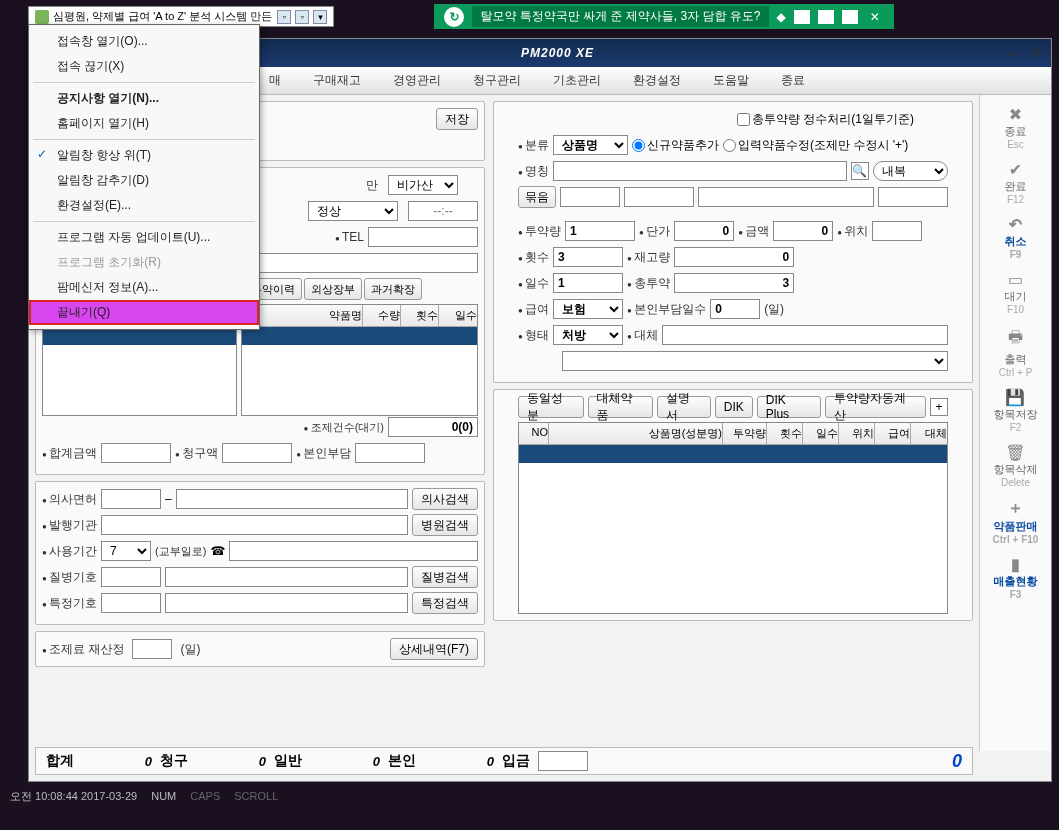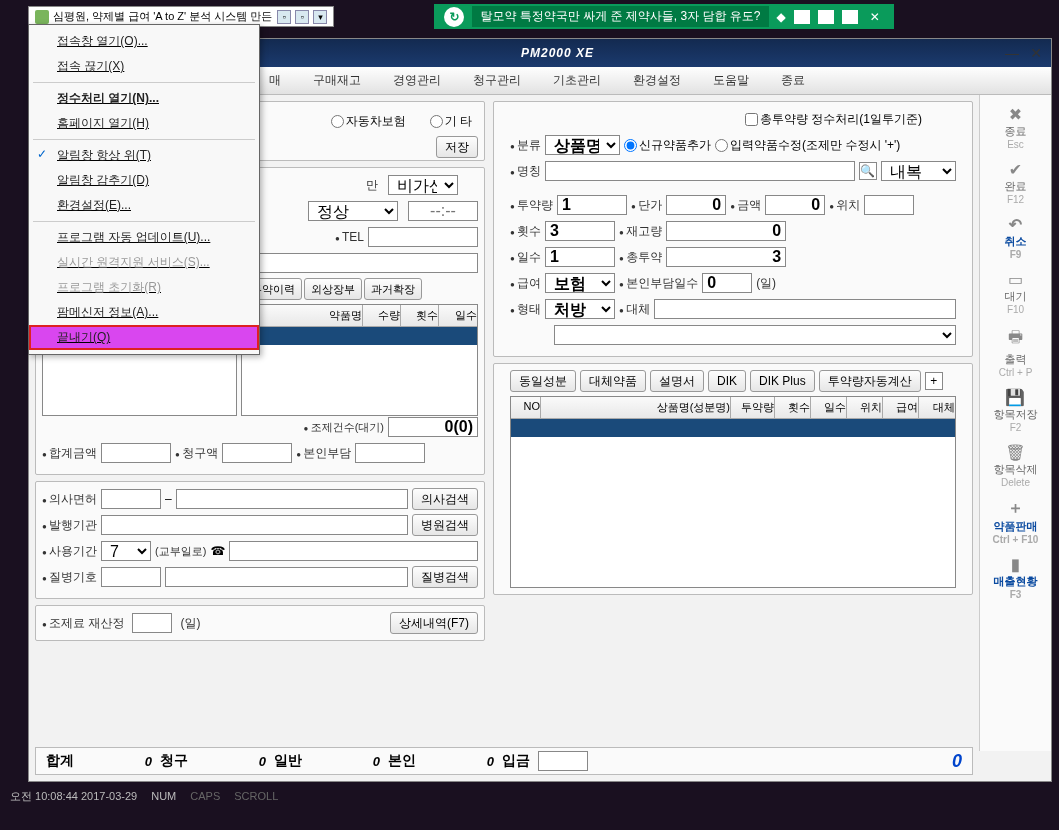--- a/index.html
+++ b/index.html
@@ -36,36 +36,36 @@
 .ritem.on { color:#0a4aa0; font-weight:bold; }
 .ritem .k { font-size:10px; color:#aaa; display:block; }
 
 
 .main { position:absolute; left:6px; top:6px; right:78px; bottom:36px; }
 
 .group { border:1px solid #bbb; background:#fafafa; border-radius:2px; padding:6px; margin-bottom:6px; }
 .row { display:flex; align-items:center; gap:4px; margin-bottom:4px; min-height:22px; }
 .lbl { font-size:12px; color:#333; }
 .dotlbl::before { content:"● "; font-size:8px; color:#333; }
-input[type=text], select { border:1px solid #888; background:#fff; height:20px; font-size:16px; padding:0 4px; }
+input[type=text], select { border:1px solid #888; background:#fff; height:20px; font-size:12px; padding:0 4px; }
 select { background:#fff; }
 .btn { background:linear-gradient(#fdfdfd,#e6e6e6); border:1px solid #999; border-radius:3px; padding:2px 8px; font-size:12px; cursor:pointer; height:22px; display:inline-flex; align-items:center; }
 
 .table { border:1px solid #888; background:#fff; }
 .thead { display:flex; background:linear-gradient(#fafafa,#e8e8e8); border-bottom:1px solid #aaa; }
 .th { border-right:1px solid #aaa; text-align:right; font-size:11px; padding:3px 0; }
 .selrow { background:#1a4a7a; height:18px; }
 
 .left-col { position:absolute; left:0; top:0; width:450px; }
 .right-col { position:absolute; left:458px; top:0; right:0; }
 
 .radiolbl { display:inline-flex; align-items:center; gap:2px; font-size:12px; }
 
 
-.dropdown { position:absolute; top:24px; left:28px; width:232px; background:#f8f8f8; border:1px solid #666; box-shadow:2px 2px 6px rgba(0,0,0,.3); z-index:200; padding:4px 0;text-decoration:underline; }
+.dropdown { position:absolute; top:24px; left:28px; width:232px; background:#f8f8f8; border:1px solid #666; box-shadow:2px 2px 6px rgba(0,0,0,.3); z-index:200; padding:4px 0; }
 .dropdown .mi { padding:4px 28px; font-size:12px; color:#222; cursor:pointer; position:relative; }
 .dropdown .mi.disabled { color:#999; }
 .dropdown .mi.check::before { content:"✓"; position:absolute; left:8px; color:#0066cc; }
 .dropdown .sep { height:1px; background:#ccc; margin:3px 4px; }
 .dropdown .mi.hl { background:#d946ef; border:2px solid #d22; padding:2px 26px; }
 
 
 .totals { position:absolute; left:6px; right:78px; bottom:6px; height:28px; border:1px solid #bbb; background:#fafafa; display:flex; align-items:center; padding:0 10px; gap:8px; font-size:13px; }
 .totals .big { font-weight:bold; font-size:14px; }
 .totals .val { width:70px; text-align:right; font-weight:bold; font-style:italic; }
@@ -75,21 +75,21 @@
 .statusbar { position:absolute; left:0; right:0; bottom:0; height:20px; color:#bbb; font-size:11px; padding-left:10px; display:flex; gap:14px; align-items:center; z-index:5;}
 
 
 .tabbtns { display:flex; gap:2px; margin-bottom:4px; }
 .tabbtns .btn { padding:2px 6px; font-size:11px; }
 
 
 .help { position:absolute; right:0; top:0; width:22px; height:22px; border:1px solid #aaa; border-radius:3px; background:#fff; display:flex; align-items:center; justify-content:center; font-weight:bold; color:#555; cursor:pointer;}
 
 .small { font-size:11px; }
-.right-col .group { padding:6px 16px; }
+.right-col .group { padding:6px 24px; }
 .ficon { width:18px; height:18px; border:1px solid #888; background:#fff; display:inline-flex; align-items:center; justify-content:center; cursor:pointer; font-size:12px;}
 
 </style>
 </head>
 <body>
 
 <div class="top-bars">
   <div class="tb1">
     <span class="icon"></span>
     <span>심평원, 약제별 급여 'A to Z' 분석 시스템 만든</span>
@@ -107,29 +107,28 @@
     <span class="ic"></span>
     <span class="ic"></span>
     <span class="close">✕</span>
   </div>
 </div>
 
 <div class="dropdown" id="dd">
     <div class="mi">접속창 열기(O)...</div>
     <div class="mi">접속 끊기(X)</div>
     <div class="sep"></div>
-    <div class="mi" style="font-weight: bold;">정수처리 열기(N)...</div>
+    <div class="mi" style="font-weight: bold;">공지사항 열기(N)...</div>
     <div class="mi">홈페이지 열기(H)</div>
     <div class="sep"></div>
     <div class="mi check">알림창 항상 위(T)</div>
     <div class="mi">알림창 감추기(D)</div>
     <div class="mi">환경설정(E)...</div>
     <div class="sep"></div>
     <div class="mi">프로그램 자동 업데이트(U)...</div>
-    <div class="mi disabled">실시간 원격지원 서비스(S)...</div>
     <div class="mi disabled">프로그램 초기화(R)</div>
     <div class="mi">팜메신저 정보(A)...</div>
     <div class="mi hl">끝내기(Q)</div>
   </div>
 
 <div class="window">
   <div class="titlebar">
     <span class="logo">PM2000 XE</span>
     <div class="winbtns">
       <span>—</span>
@@ -159,30 +158,20 @@
         <div class="ritem"><span class="ic">🗑</span><span>항목삭제</span><span class="k">Delete</span></div>
         <div class="ritem on"><span class="ic">＋</span><span>약품판매</span><span class="k">Ctrl + F10</span></div>
         <div class="ritem on"><span class="ic">▮</span><span>매출현황</span><span class="k">F3</span></div>
       </div>
 
     <div class="main">
       <div class="help">?</div>
 
       <div class="left-col">
         <div class="group" style="height:60px;">
-          <div class="row" style="justify-content:flex-end; padding-right:6px; margin-top:2px;">
-            <label class="radiolbl">
-                <input type="radio" style=""> 
-                <span>자동차보험</span>
-              </label>
-            <label class="radiolbl" style="margin-left:20px;">
-                <input type="radio" style=""> 
-                <span>기   타</span>
-              </label>
-          </div>
           <div class="row" style="justify-content:flex-end;">
             <span class="btn">저장</span>
           </div>
         </div>
 
         <div class="group">
           <div class="row" style="justify-content:flex-end; gap:10px;">
             <span class="lbl">만</span>
             <select style="width:70px;"><option>비가산</option></select>
             <span style="width:10px;"></span>
@@ -263,20 +252,26 @@
             <span class="lbl small">(교부일로)</span>
             <span>☎</span>
             <input type="text" style="flex: 1 1 0%;">
           </div>
           <div class="row">
             <span class="lbl dotlbl">질병기호</span>
             <input type="text" style="width: 60px;">
             <input type="text" style="flex: 1 1 0%;">
             <span class="btn">질병검색</span>
           </div>
+          <div class="row">
+            <span class="lbl dotlbl">특정기호</span>
+            <input type="text" style="width: 60px;">
+            <input type="text" style="flex: 1 1 0%;">
+            <span class="btn">특정검색</span>
+          </div>
         </div>
 
         <div class="group" style="display:flex;align-items:center;gap:8px;">
           <span class="lbl dotlbl">조제료 재산정</span>
           <input type="text" style="width: 40px;">
           <span class="lbl">(일)</span>
           <span style="flex:1"></span>
           <span class="btn">상세내역(F7)</span>
         </div>
       </div>
@@ -299,21 +294,28 @@
               </label>
             <label class="radiolbl">
                 <input type="radio" style=""> 
                 <span>입력약품수정(조제만 수정시 '+')</span>
               </label>
           </div>
           <div class="row">
             <span class="lbl dotlbl">명칭</span>
             <input type="text" style="flex: 1 1 0%;">
             <span class="ficon">🔍</span>
-            <select style="width:75px;"><option>내복</option></select>
+            <select style="width:75px;border-radius:10px;"><option>내복</option></select>
+          </div>
+          <div class="row">
+            <span class="btn" style="padding:2px 6px;">묶음</span>
+            <input type="text" style="width: 60px;">
+            <input type="text" style="width: 70px;">
+            <input type="text" style="flex: 1 1 0%;">
+            <input type="text" style="width: 70px;">
           </div>
           <div style="height:8px;"></div>
           <div class="row">
             <span class="lbl dotlbl">투약량</span>
             <input type="text" style="width: 70px; font-weight: bold;" value="1">
             <span class="lbl dotlbl">단가</span>
             <input type="text" style="width: 60px; text-align: right; font-weight: bold;" value="0">
             <span class="lbl dotlbl">금액</span>
             <input type="text" style="width: 60px; text-align: right; font-weight: bold;" value="0">
             <span class="lbl dotlbl">위치</span>

